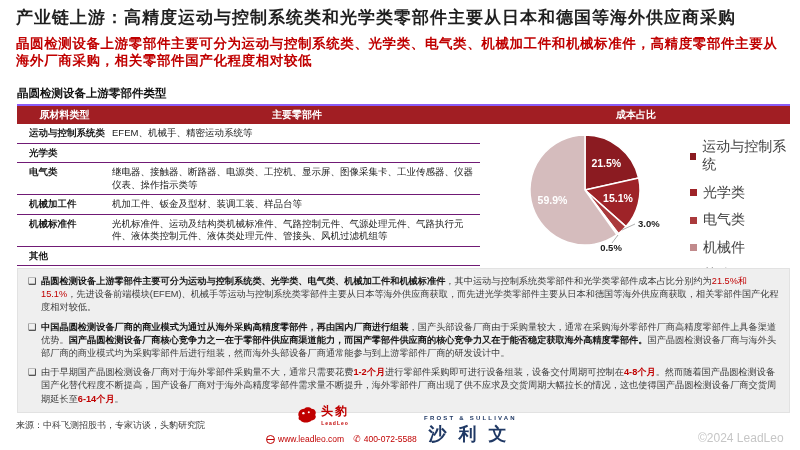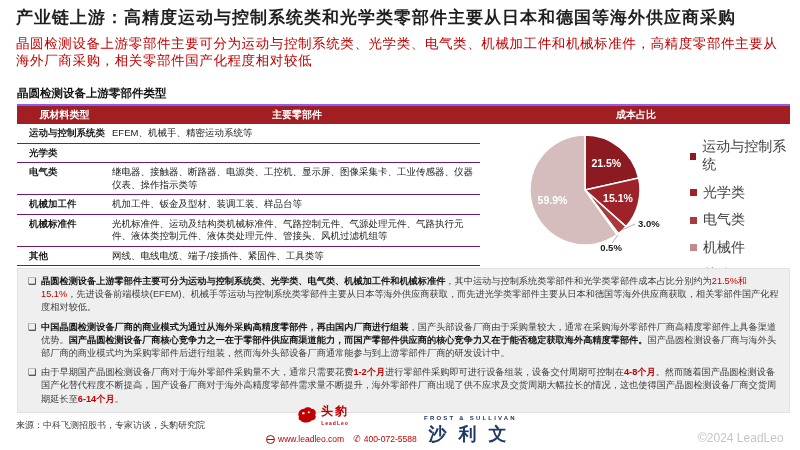--- a/index.html
+++ b/index.html
@@ -1,21 +1,21 @@
 <!DOCTYPE html>
 <html><head>
 <meta charset="utf-8">
 <style>
   html,body{margin:0;padding:0;background:#fff;}
   .slide{position:relative;width:800px;height:450px;background:#fff;overflow:hidden;
          font-family:"Liberation Sans","DejaVu Sans",sans-serif;color:#1a1a1a;}
 
   .title{position:absolute;left:16px;top:6px;width:772px;font-size:17px;font-weight:bold;
          letter-spacing:1px;color:#1f1f1f;}
-  .subtitle{position:absolute;left:16px;top:36px;width:768px;font-size:13.5px;font-weight:normal;
+  .subtitle{position:absolute;left:16px;top:36px;width:768px;font-size:13.5px;font-weight:bold;
          letter-spacing:.6px;color:#c00000;line-height:16.5px;}
 
   .section-title{position:absolute;left:17px;top:86px;width:773px;font-size:11.5px;font-weight:bold;
          color:#111;padding-bottom:3px;border-bottom:2px solid #8b5cf6;}
 
   .header-bar{position:absolute;left:17px;top:106px;width:773px;height:18px;display:flex;
          align-items:center;}
   .hc{color:#fff;font-size:10px;font-weight:bold;text-align:center;}
   .hc1{width:95px;}
   .hc2{width:370px;}
@@ -93,21 +93,20 @@
       <div class="trow">
         <div class="tc1">机械加工件</div>
         <div class="tc2">机加工件、钣金及型材、装调工装、样品台等</div>
       </div>
       <div class="trow">
         <div class="tc1">机械标准件</div>
         <div class="tc2">光机标准件、运动及结构类机械标准件、气路控制元件、气源处理元件、气路执行元件、液体类控制元件、液体类处理元件、管接头、风机过滤机组等</div>
       </div>
       <div class="trow">
         <div class="tc1">其他</div>
-        <div class="tc2">网线、电线电缆、端子/接插件、紧固件、工具类等</div>
       </div>
     </div>
 
   <div class="pie-panel">
     <svg width="310" height="150" viewBox="0 0 310 150">
         <path d="M105,67 L105.0,12.0 A55,55 0 0 1 158.7,55.0 Z" fill="#8B1B21" stroke="#fff" stroke-width="1.5" stroke-linejoin="round"></path>
         <text x="126.3" y="43.9" fill="#fff" text-anchor="middle" class="insLabel">21.5%</text>
         <path d="M105,67 L158.7,55.0 A55,55 0 0 1 146.0,103.6 Z" fill="#9E2328" stroke="#fff" stroke-width="1.5" stroke-linejoin="round"></path>
         <text x="138.0" y="79.1" fill="#fff" text-anchor="middle" class="insLabel">15.1%</text>
         <path d="M105,67 L146.0,103.6 A55,55 0 0 1 138.4,110.7 Z" fill="#AA3A3C" stroke="#fff" stroke-width="1.5" stroke-linejoin="round"></path>

